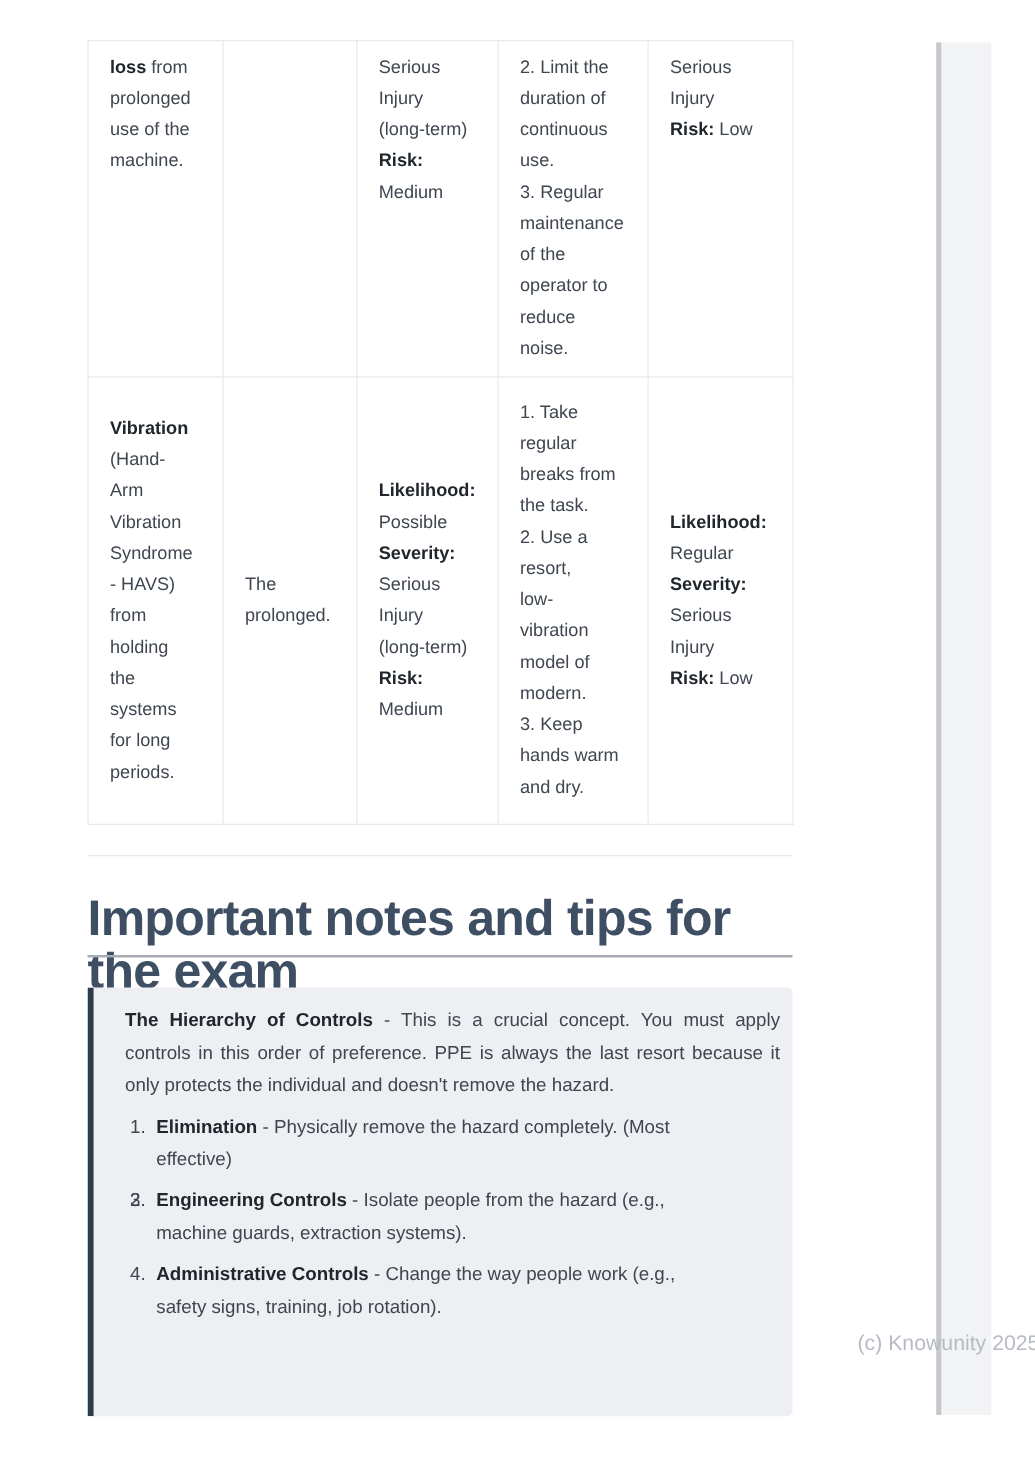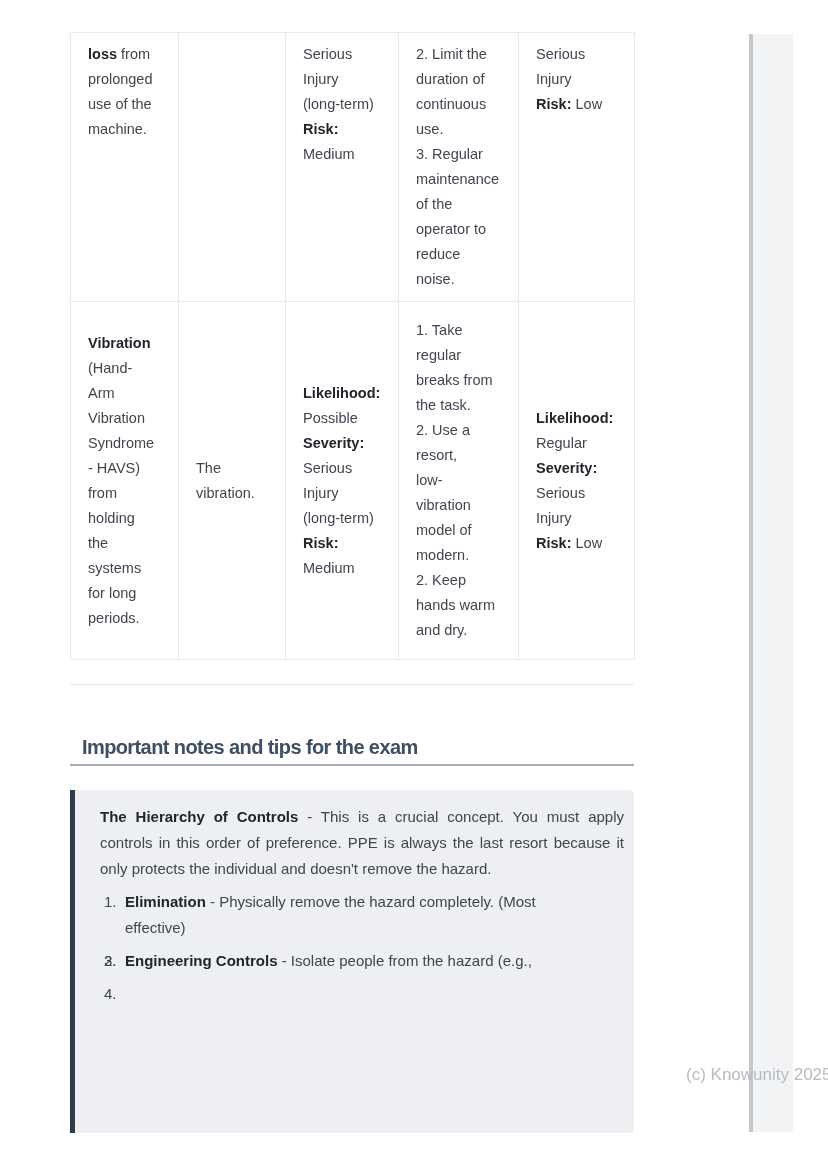--- a/index.html
+++ b/index.html
@@ -44,22 +44,22 @@
   .risk-table tr.row-mid td{vertical-align:middle;}
   .b{font-weight:700;color:var(--bold-text);}
 
   
   .hr{
     position:absolute;left:70px;top:684px;width:564px;height:1px;
     background:var(--hr-color);
   }
   .section-heading{
     position:absolute;left:70px;top:714px;width:564px;
-    margin:12px;
-    font-size:20px;line-height:42px;font-weight:700;
+    margin:0;
+    font-size:40px;line-height:42px;font-weight:700;
     letter-spacing:-0.6px;
     color:var(--heading-color);
   }
   .heading-underline{
     position:absolute;left:70px;top:764px;width:564px;height:2px;
     background:var(--underline-color);
   }
 
   
   .notes-box{
@@ -122,23 +122,23 @@
     <tbody>
       <tr class="row-top">
         <td><span class="b">loss</span><span> from</span><br><span>prolonged</span><br><span>use of the</span><br><span>machine.</span></td>
         <td></td>
         <td><span>Serious</span><br><span>Injury</span><br><span>(long-term)</span><br><span class="b">Risk:</span><br><span>Medium</span></td>
         <td><span>2. Limit the</span><br><span>duration of</span><br><span>continuous</span><br><span>use.</span><br><span>3. Regular</span><br><span>maintenance</span><br><span>of the</span><br><span>operator to</span><br><span>reduce</span><br><span>noise.</span></td>
         <td><span>Serious</span><br><span>Injury</span><br><span class="b">Risk:</span><span> Low</span></td>
       </tr>
       <tr class="row-mid">
         <td><span class="b">Vibration</span><br><span>(Hand-</span><br><span>Arm</span><br><span>Vibration</span><br><span>Syndrome</span><br><span>- HAVS)</span><br><span>from</span><br><span>holding</span><br><span>the systems</span><br><span>for long</span><br><span>periods.</span></td>
-        <td><span>The</span><br><span>vibration.</span></td>
+        <td><span>The</span><br><span>prolonged.</span></td>
         <td><span class="b">Likelihood:</span><br><span>Possible</span><br><span class="b">Severity:</span><br><span>Serious</span><br><span>Injury</span><br><span>(long-term)</span><br><span class="b">Risk:</span><br><span>Medium</span></td>
-        <td><span>1. Take</span><br><span>regular</span><br><span>breaks from</span><br><span>the task.</span><br><span>2. Use a</span><br><span>resort,</span><br><span>low-</span><br><span>vibration</span><br><span>model of</span><br><span>modern.</span><br><span>2. Keep</span><br><span>hands warm</span><br><span>and dry.</span></td>
+        <td><span>1. Take</span><br><span>regular</span><br><span>breaks from</span><br><span>the task.</span><br><span>2. Use a</span><br><span>resort,</span><br><span>low-</span><br><span>vibration</span><br><span>model of</span><br><span>modern.</span><br><span>3. Keep</span><br><span>hands warm</span><br><span>and dry.</span></td>
         <td><span class="b">Likelihood:</span><br><span>Regular</span><br><span class="b">Severity:</span><br><span>Serious</span><br><span>Injury</span><br><span class="b">Risk:</span><span> Low</span></td>
       </tr>
     </tbody>
   </table>
 
   <div class="hr"></div>
 
   <h1 class="section-heading">Important notes and tips for the exam</h1>
   <div class="heading-underline"></div>
 
@@ -147,24 +147,25 @@
     <ol class="notes-list">
       <li>
         <span class="li-num">1.</span>
         <span><span class="b">Elimination</span><span> - Physically remove the hazard completely. (Most</span><br><span>effective)</span></span>
       </li>
       <li>
         <span class="li-num">2.</span>
       </li>
       <li>
         <span class="li-num">3.</span>
-        <span><span class="b">Engineering Controls</span><span> - Isolate people from the hazard (e.g.,</span><br></span>
+        <span><span class="b">Engineering Controls</span><span> - Isolate people from the hazard (e.g.,</span><br><span>machine guards, extraction systems).</span></span>
       </li>
       <li>
         <span class="li-num">4.</span>
+        <span><span class="b">Administrative Controls</span><span> - Change the way people work (e.g.,</span><br><span>safety signs, training, job rotation).</span></span>
       </li>
     </ol>
   </div>
 
   <div class="next-page-strip"></div>
 
   <div class="watermark">(c) Knowunity 2025</div>
 
 </div>
 

